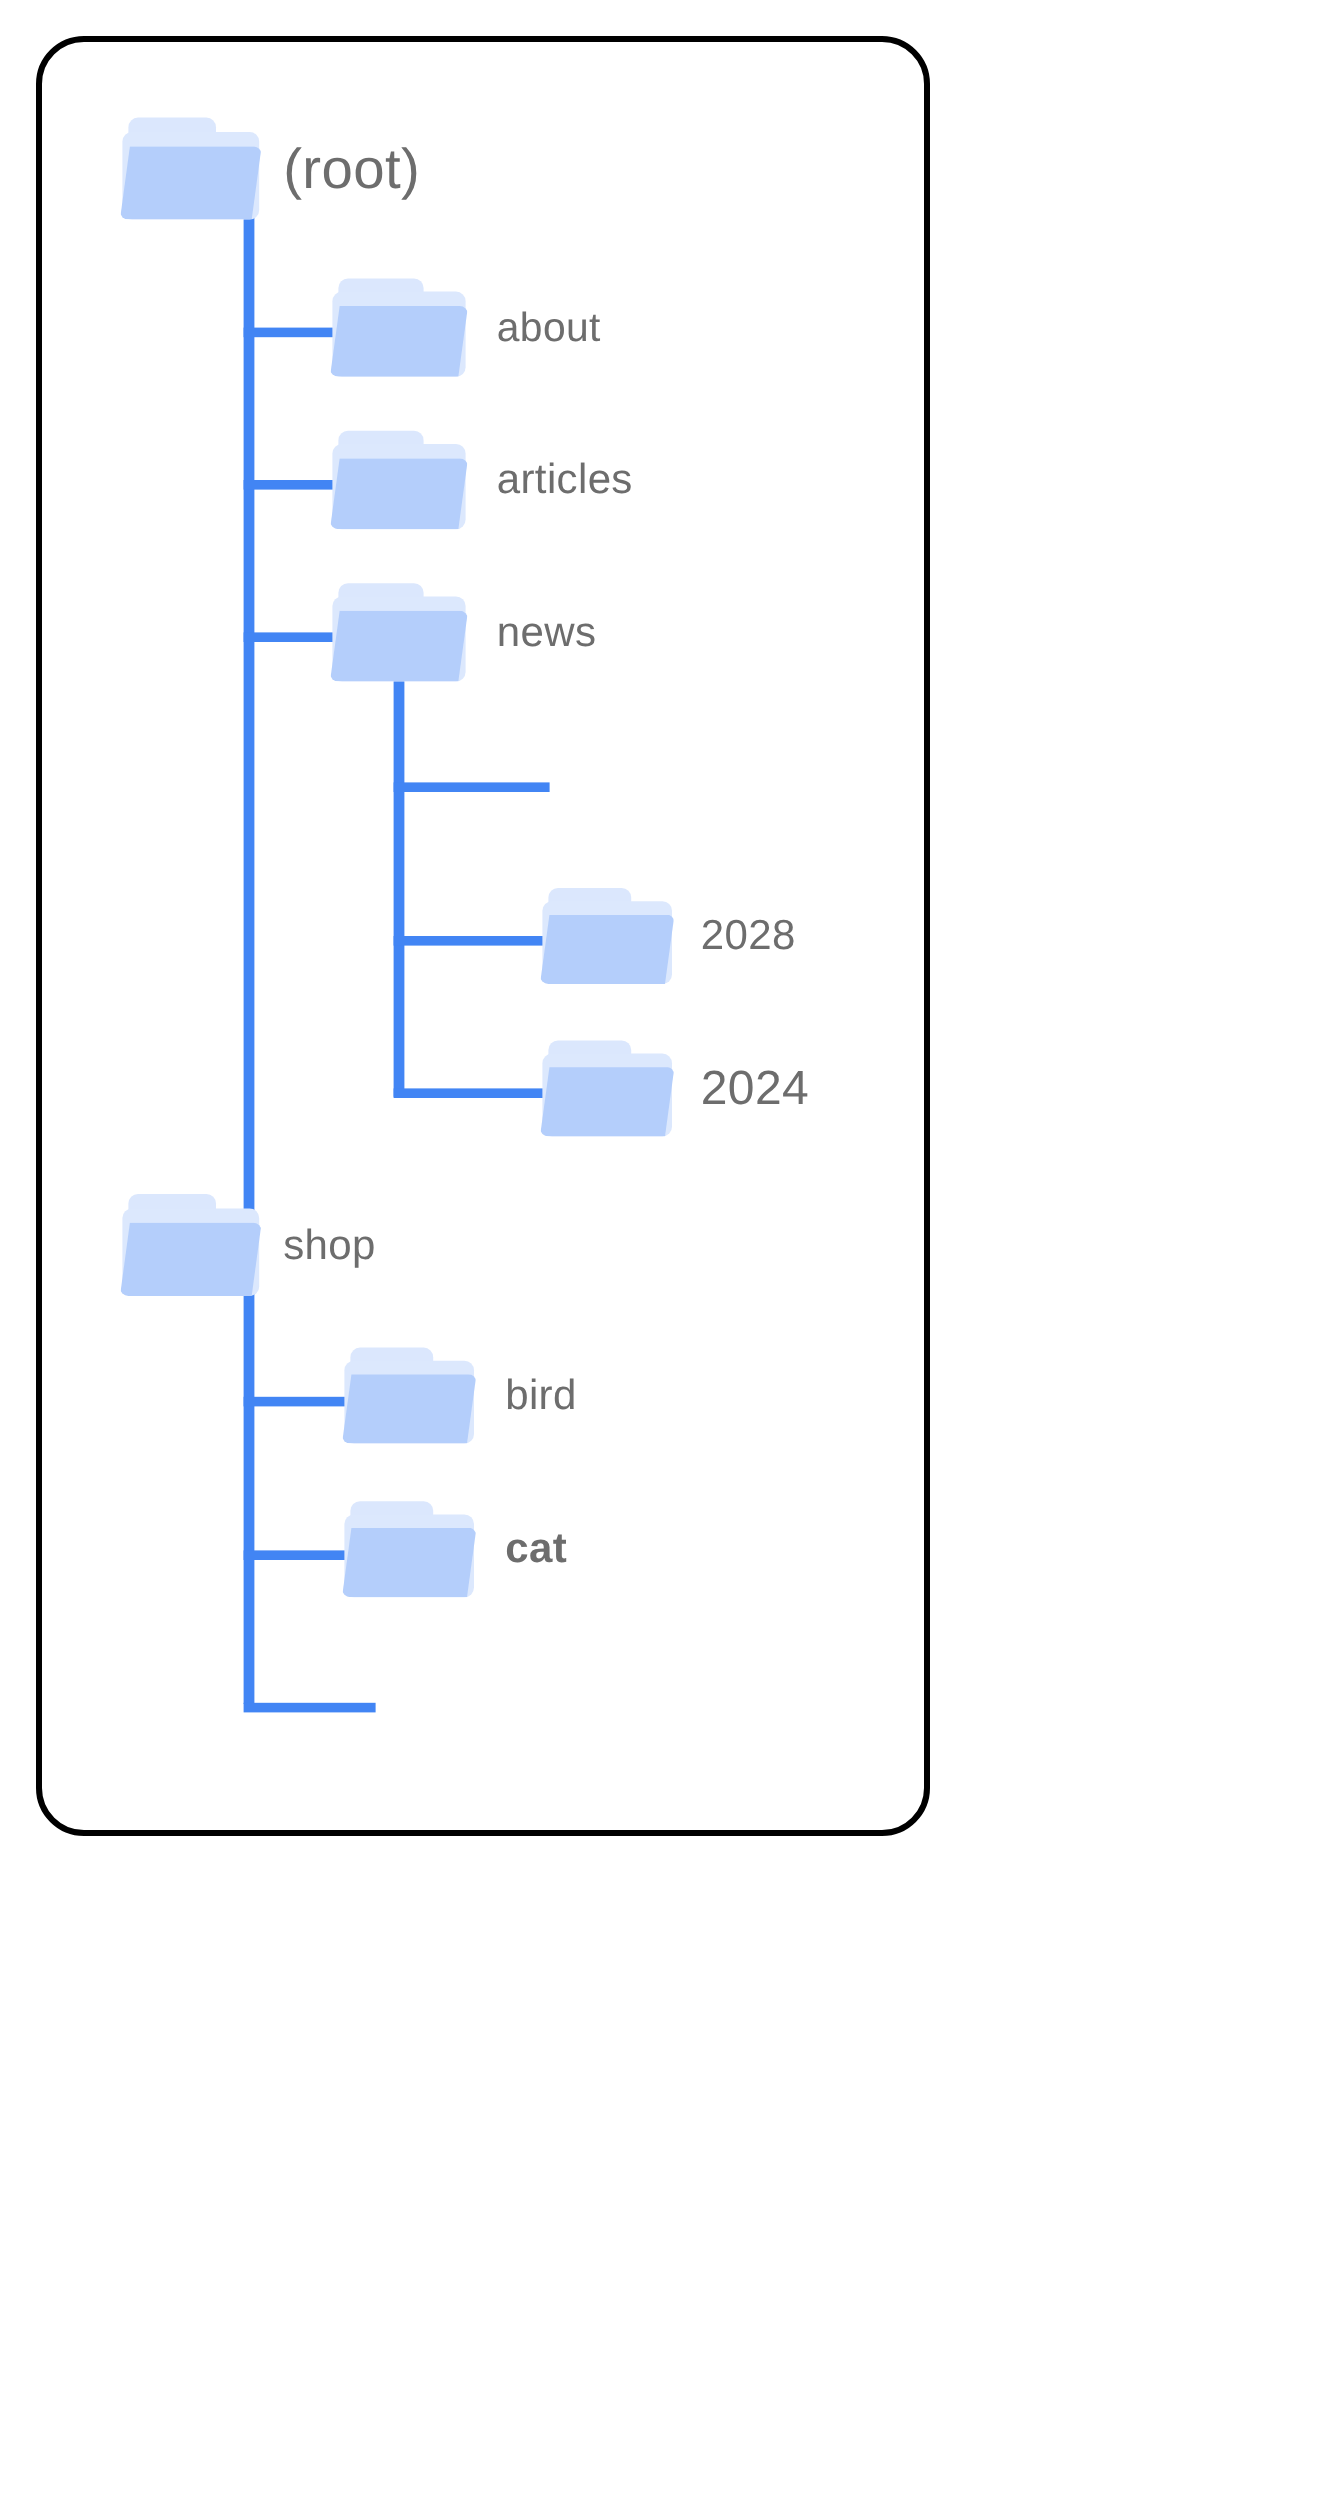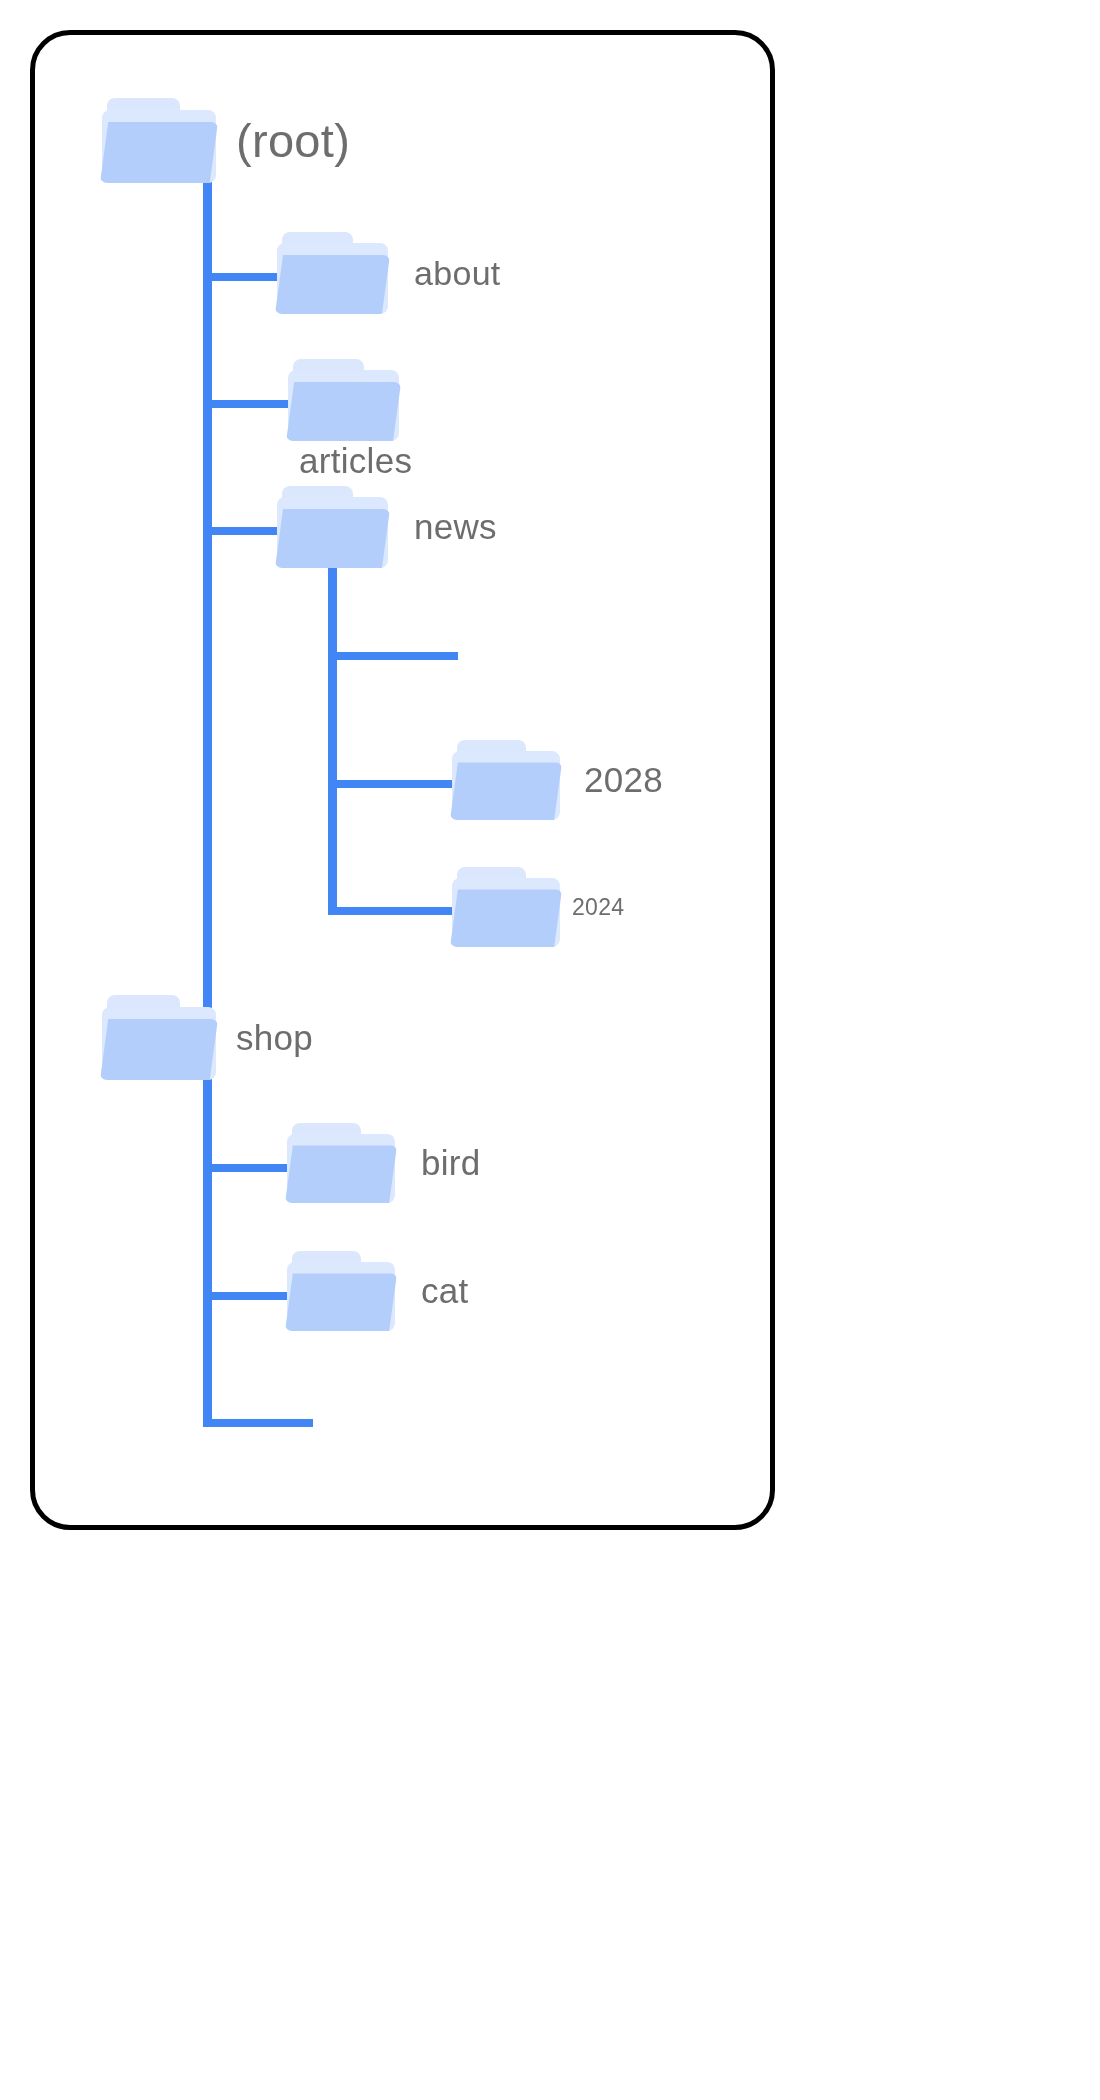--- a/index.html
+++ b/index.html
@@ -144,21 +144,21 @@
 
     <div class="node" style="left:275px; top:232px;">
       <div class="folder" style="width:115px; height:82px;">
         <div class="sheet"></div>
           <div class="body"></div>
           <div class="flap"></div>
       </div>
       <span class="label" style="font-size:34px; margin-left:24px;">about</span>
     </div>
 
-    <div class="node" style="left:275px; top:359px;flex-direction:column;">
+    <div class="node" style="left:275px; top:359px;">
       <div class="folder" style="width:115px; height:82px;">
         <div class="sheet"></div>
           <div class="body"></div>
           <div class="flap"></div>
       </div>
       <span class="label" style="font-size:35px; margin-left:24px;">articles</span>
     </div>
 
     <div class="node" style="left:275px; top:486px;">
       <div class="folder" style="width:115px; height:82px;">
@@ -178,21 +178,21 @@
       </div>
       <span class="label" style="font-size:35px; margin-left:22px;">2028</span>
     </div>
 
     <div class="node" style="left:450px; top:867px;">
       <div class="folder" style="width:112px; height:80px;">
         <div class="sheet"></div>
           <div class="body"></div>
           <div class="flap"></div>
       </div>
-      <span class="label" style="font-size:23px; margin-left:10px;">2024</span>
+      <span class="label" style="font-size:40px; margin-left:22px;">2024</span>
     </div>
 
     <div class="node" style="left:100px; top:995px;">
       <div class="folder" style="width:118px; height:85px;">
         <div class="sheet"></div>
           <div class="body"></div>
           <div class="flap"></div>
       </div>
       <span class="label" style="font-size:35px; margin-left:18px;">shop</span>
     </div>
@@ -205,18 +205,18 @@
       </div>
       <span class="label" style="font-size:35px; margin-left:24px;">bird</span>
     </div>
 
     <div class="node" style="left:285px; top:1251px;">
       <div class="folder" style="width:112px; height:80px;">
         <div class="sheet"></div>
           <div class="body"></div>
           <div class="flap"></div>
       </div>
-      <span class="label" style="font-size:35px; margin-left:24px;">cat</span>
+      <span class="label" style="font-size:35px; margin-left:24px;font-weight:bold;">cat</span>
     </div>
 
 
   </div>
 </div>
 
 </body></html>

